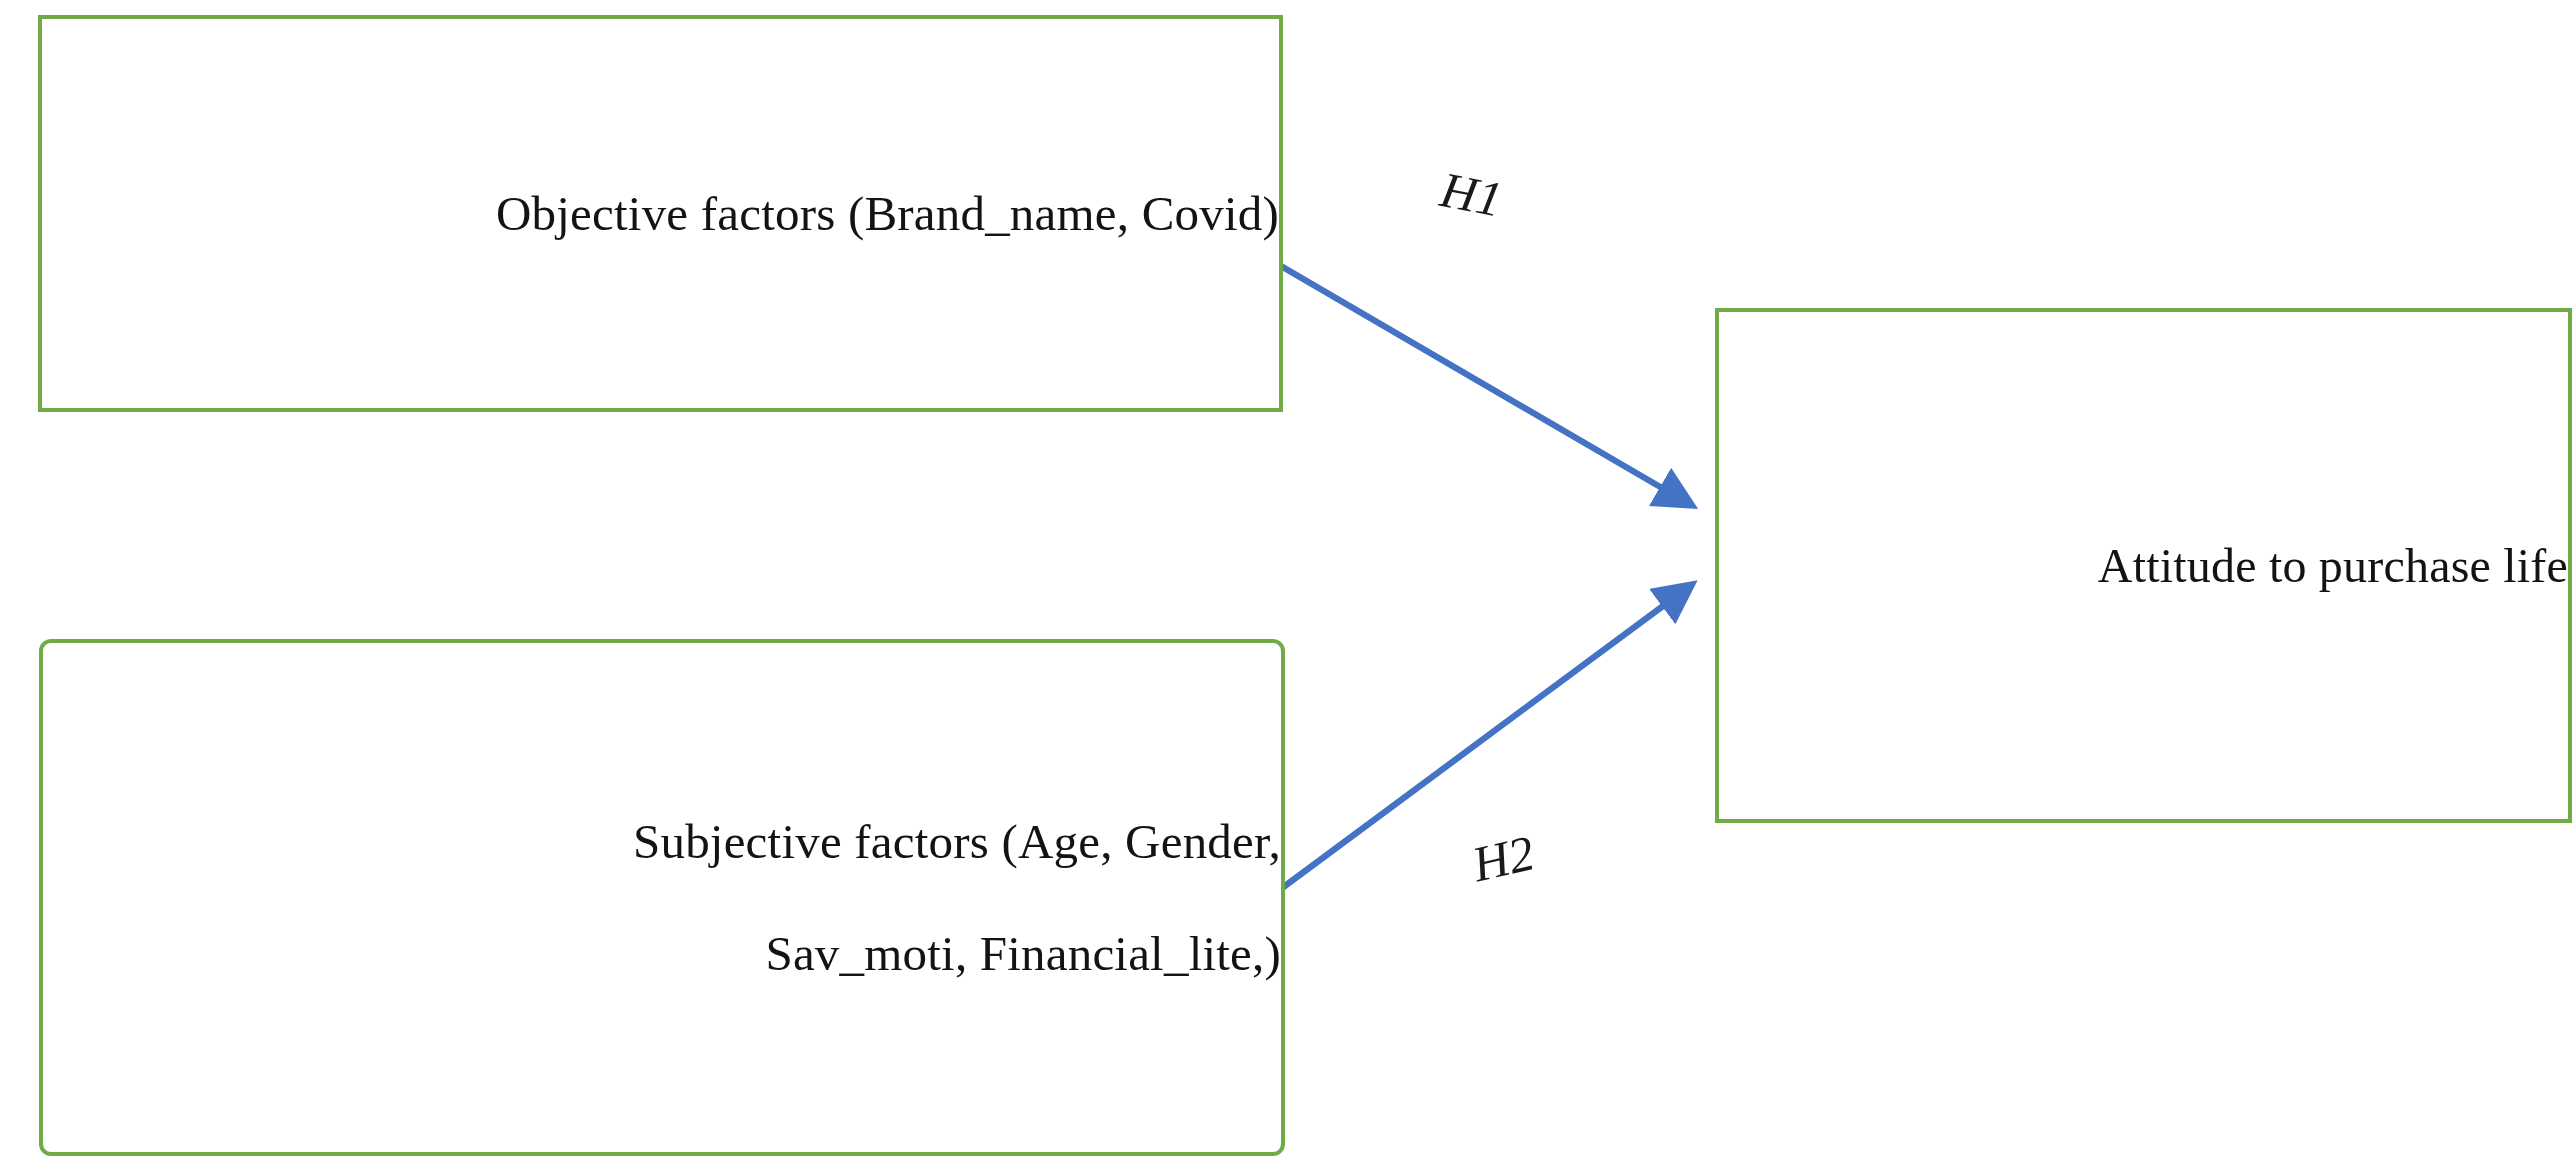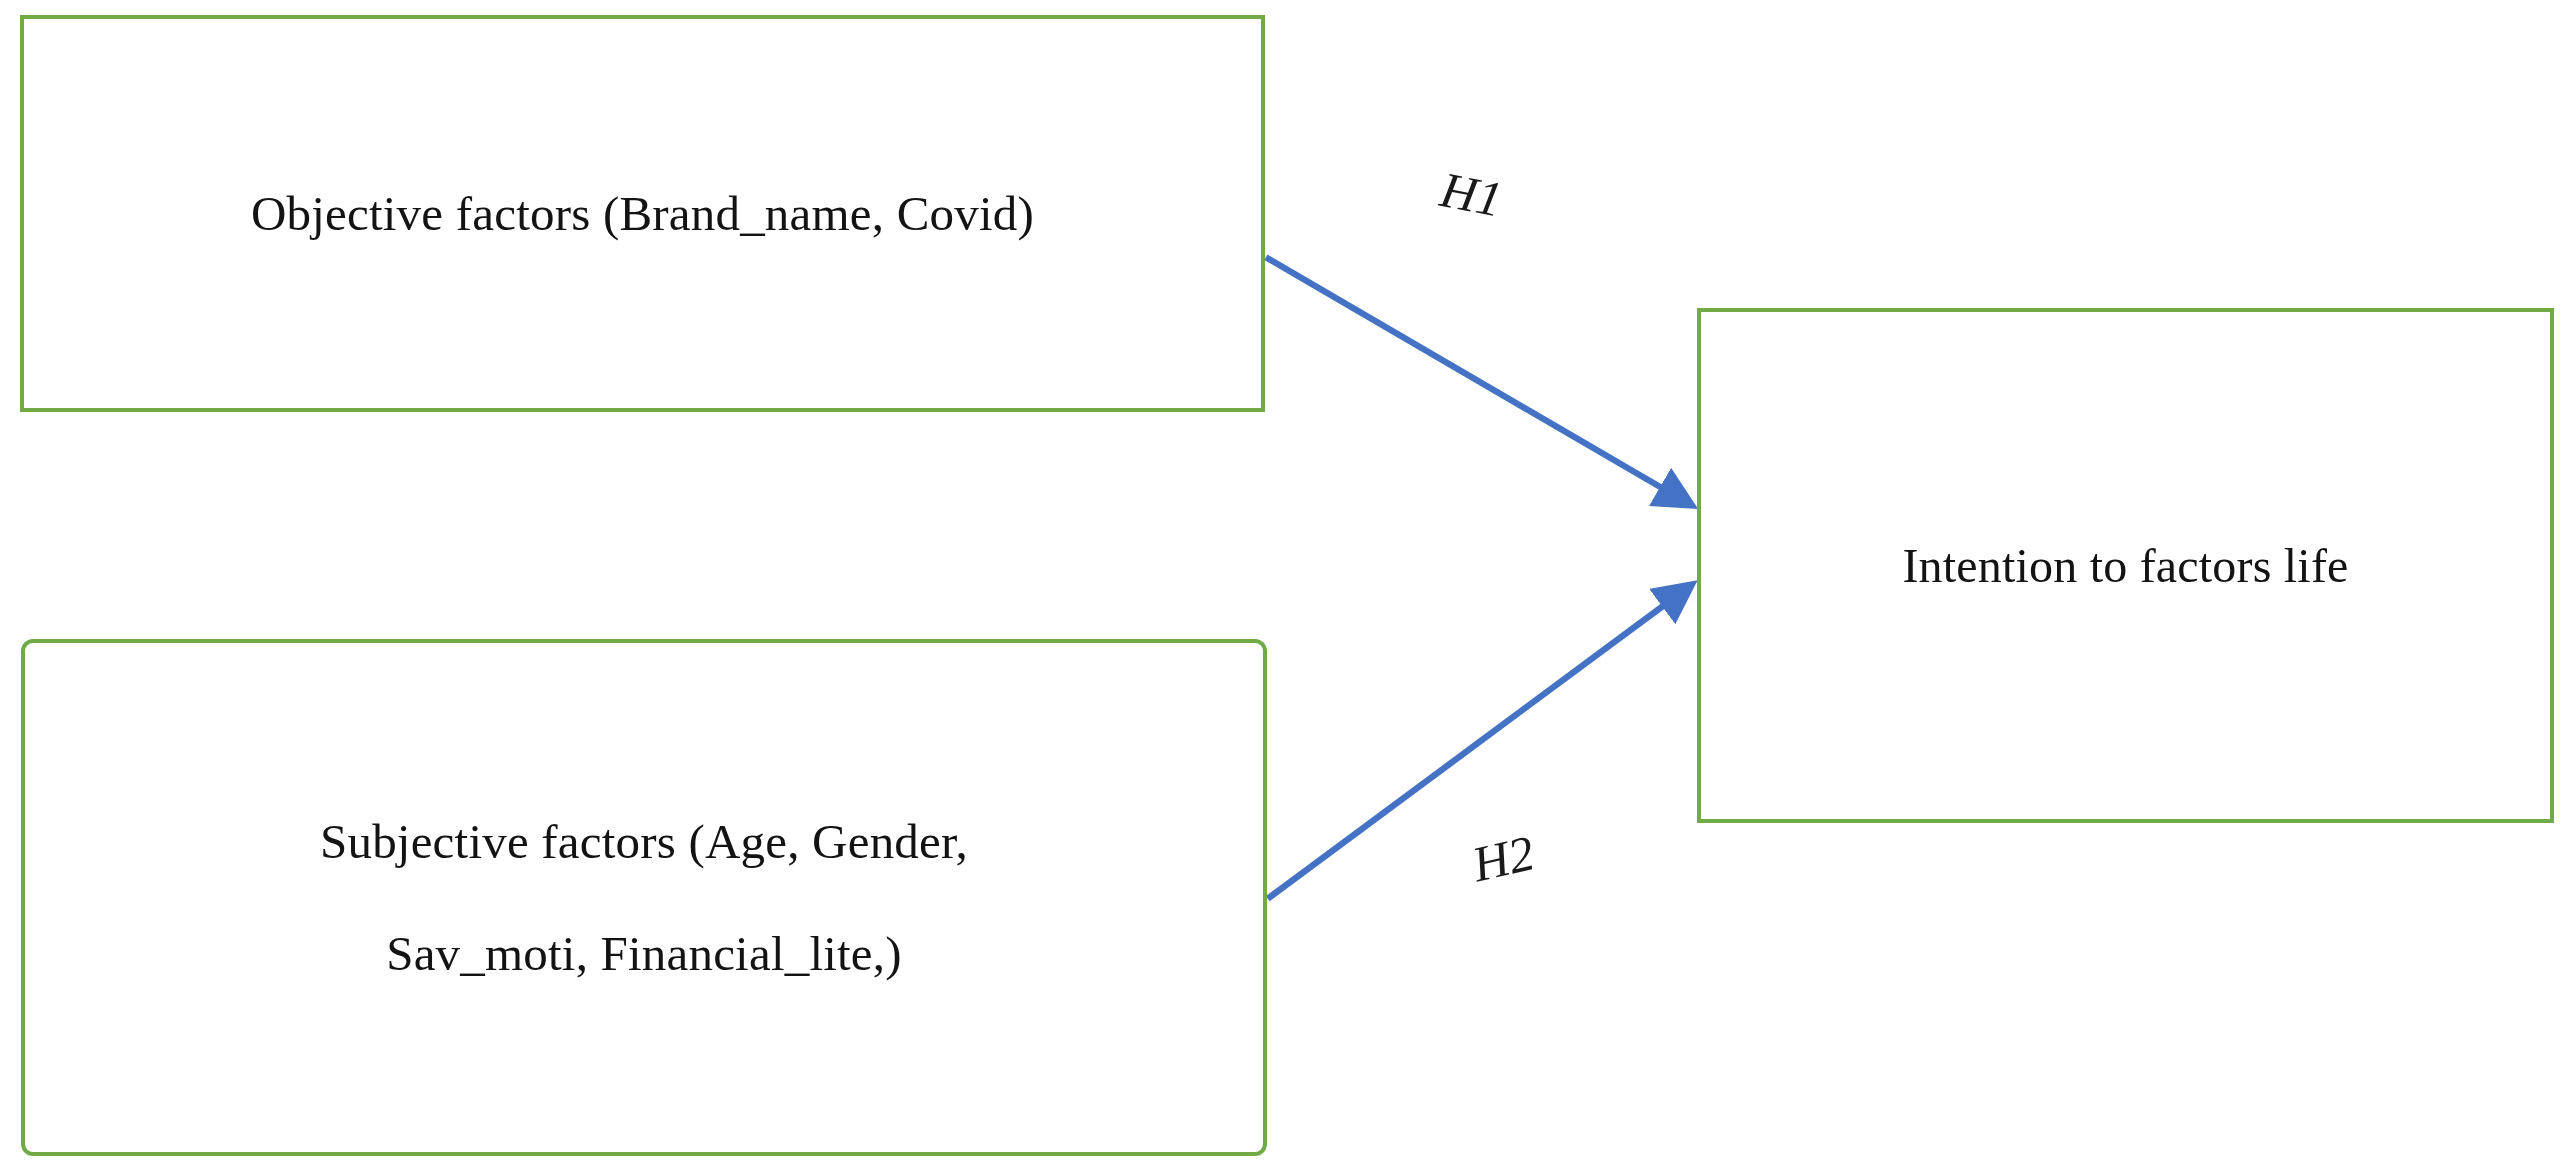--- a/index.html
+++ b/index.html
@@ -17,24 +17,25 @@
   }
 
   
   .node-box {
     position: absolute;
     box-sizing: border-box;
     border: 4.5px solid #70ab47;
     background: #ffffff;
     display: flex;
     flex-direction: column;
-    align-items: center;
+    align-items: flex-end;
     justify-content: center;
     text-align: center;
     color: #111111;
+    margin-left: 18px;
   }
 
   #box-objective {
     left: 20px;
     top: 15.3px;
     width: 1245px;
     height: 397px;
   }
   #box-subjective {
     left: 21px;
@@ -113,20 +114,20 @@
   <div class="node-box" id="box-objective">
     <span class="node-line">Objective factors (Brand_name, Covid)</span>
   </div>
 
   <div class="node-box" id="box-subjective">
     <span class="node-line">Subjective factors (Age, Gender,</span>
     <span class="node-line">Sav_moti, Financial_lite,)</span>
   </div>
 
   <div class="node-box" id="box-intention">
-    <span class="node-line">Intention to factors life</span>
+    <span class="node-line">Attitude to purchase life</span>
   </div>
 
   <span class="hyp-label" id="label-h1">H1</span>
   <span class="hyp-label" id="label-h2">H2</span>
 
 </div>
 
 
 </body></html>

